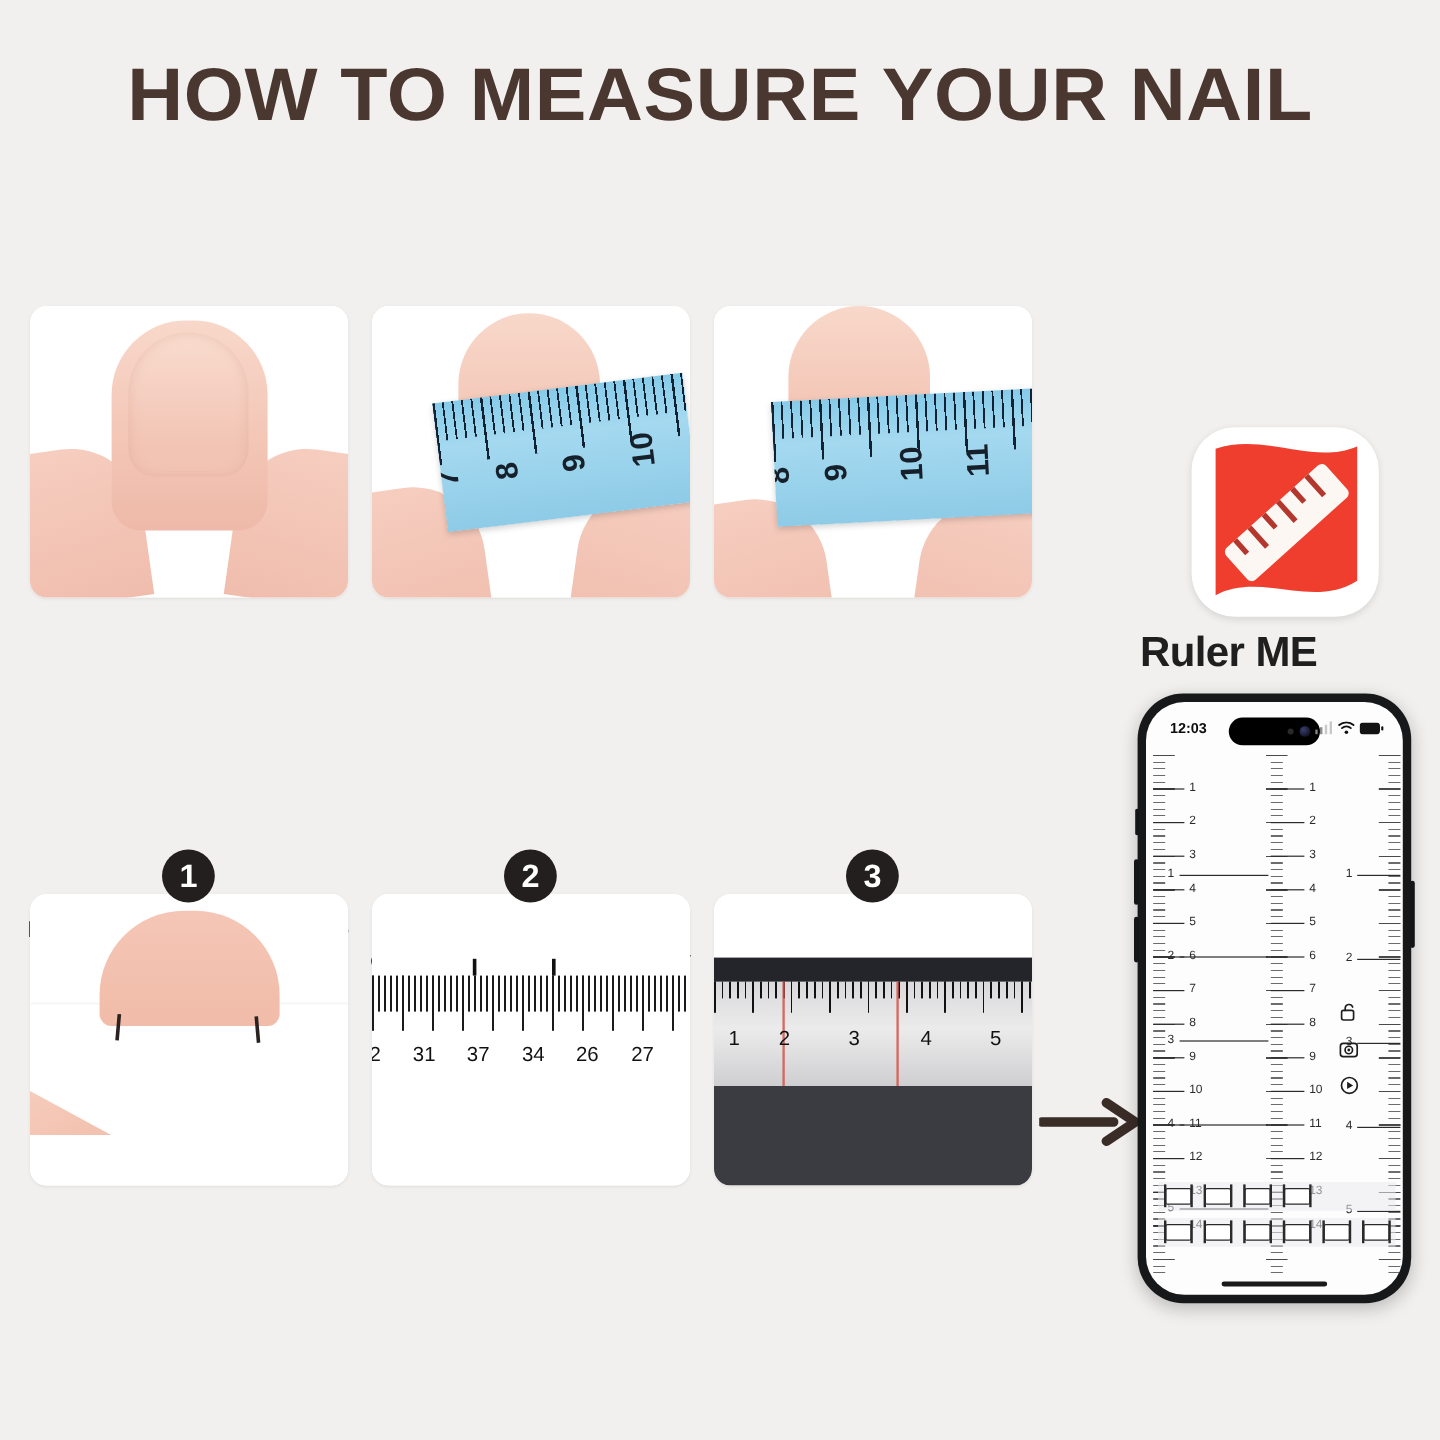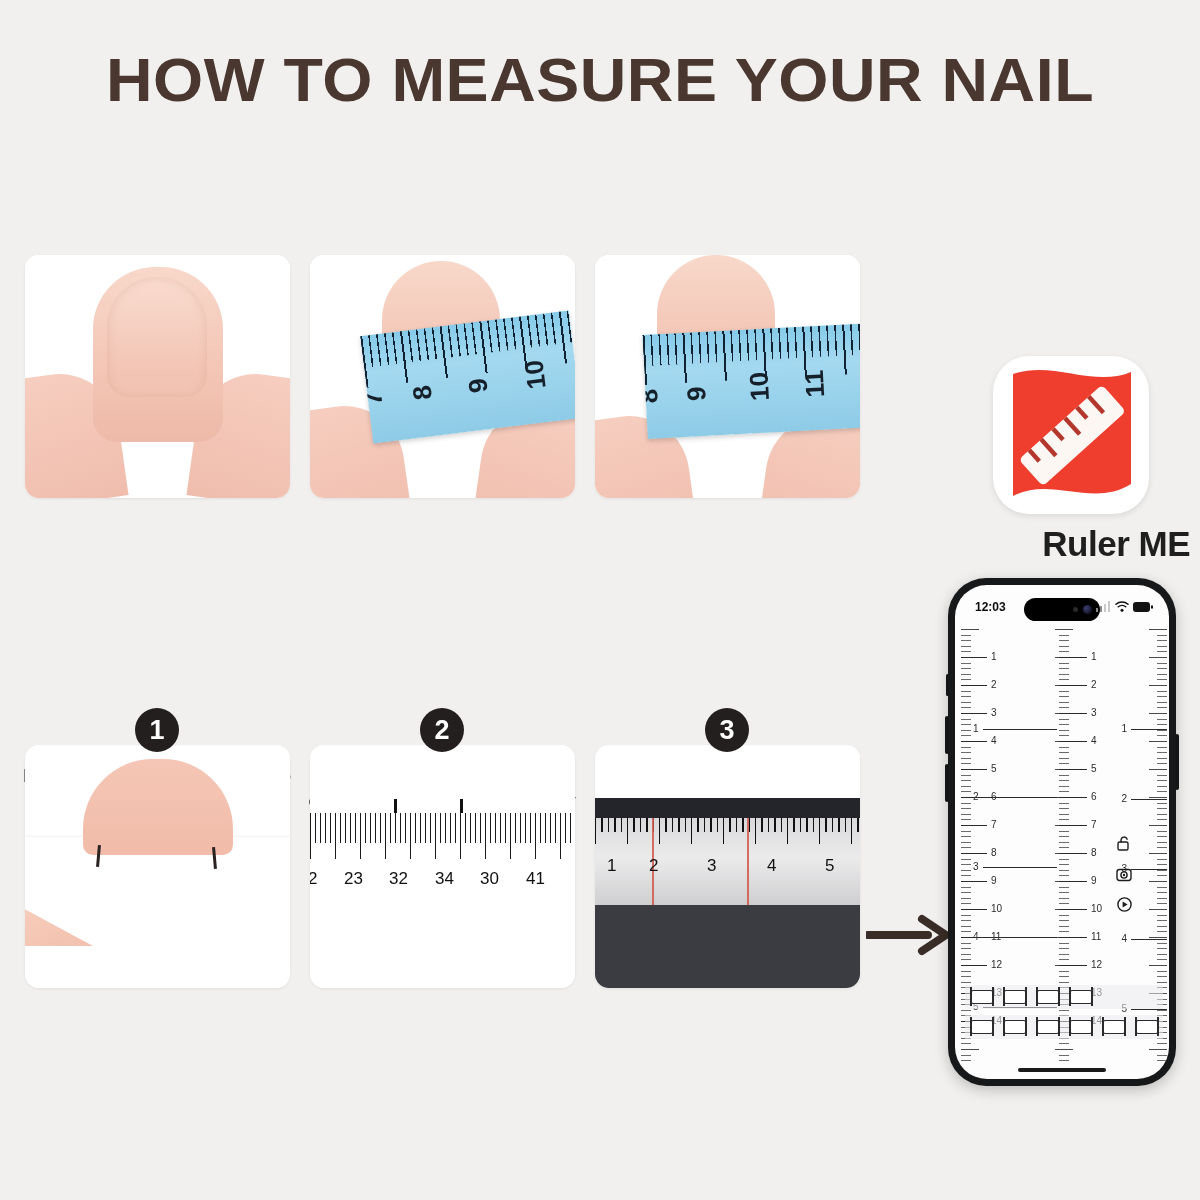--- a/index.html
+++ b/index.html
@@ -208,21 +208,21 @@
   .app-icon {
     position: absolute; left: 993px; top: 356px;
     width: 156px; height: 158px;
     border-radius: 36px;
     background: #ffffff;
     overflow: hidden;
     box-shadow: 0 2px 6px rgba(0,0,0,0.10);
   }
   .app-label {
     position: absolute; left: 950px; top: 524px; width: 240px;
-    text-align: right;
+    text-align: left;
     font-family: "Liberation Sans", sans-serif;
     font-weight: 700; font-size: 35px; letter-spacing: -0.5px;
     color: #1f1f1f;
   }
 
   
   .phone {
     position: absolute; left: 948px; top: 578px;
     width: 228px; height: 508px;
     background: #17181a;
@@ -383,25 +383,25 @@
     </div>
 
     <div class="card c2">
       <div class="photo">
         <div class="ruler-strip">
           <div class="ruler-ticks-sm"></div>
           <div class="ruler-ticks-md"></div>
           <div class="pen-mark" style="left:84px;"></div>
           <div class="pen-mark" style="left:150px;"></div>
           <div class="ruler-num" style="left:-2px;top:56px;">2</div>
-          <div class="ruler-num" style="left:34px;top:56px;">23</div>
-          <div class="ruler-num" style="left:79px;top:56px;">32</div>
+          <div class="ruler-num" style="left:34px;top:56px;">31</div>
+          <div class="ruler-num" style="left:79px;top:56px;">37</div>
           <div class="ruler-num" style="left:125px;top:56px;">34</div>
-          <div class="ruler-num" style="left:170px;top:56px;">30</div>
-          <div class="ruler-num" style="left:216px;top:56px;">41</div>
+          <div class="ruler-num" style="left:170px;top:56px;">26</div>
+          <div class="ruler-num" style="left:216px;top:56px;">27</div>
         </div>
       </div>
     </div>
 
     <div class="card c3">
       <div class="photo">
         <div class="ruler3-dark-top"></div>
         <div class="ruler3-body">
           <div class="ruler3-ticks"></div>
           <div class="ruler3-ticks-md"></div>

